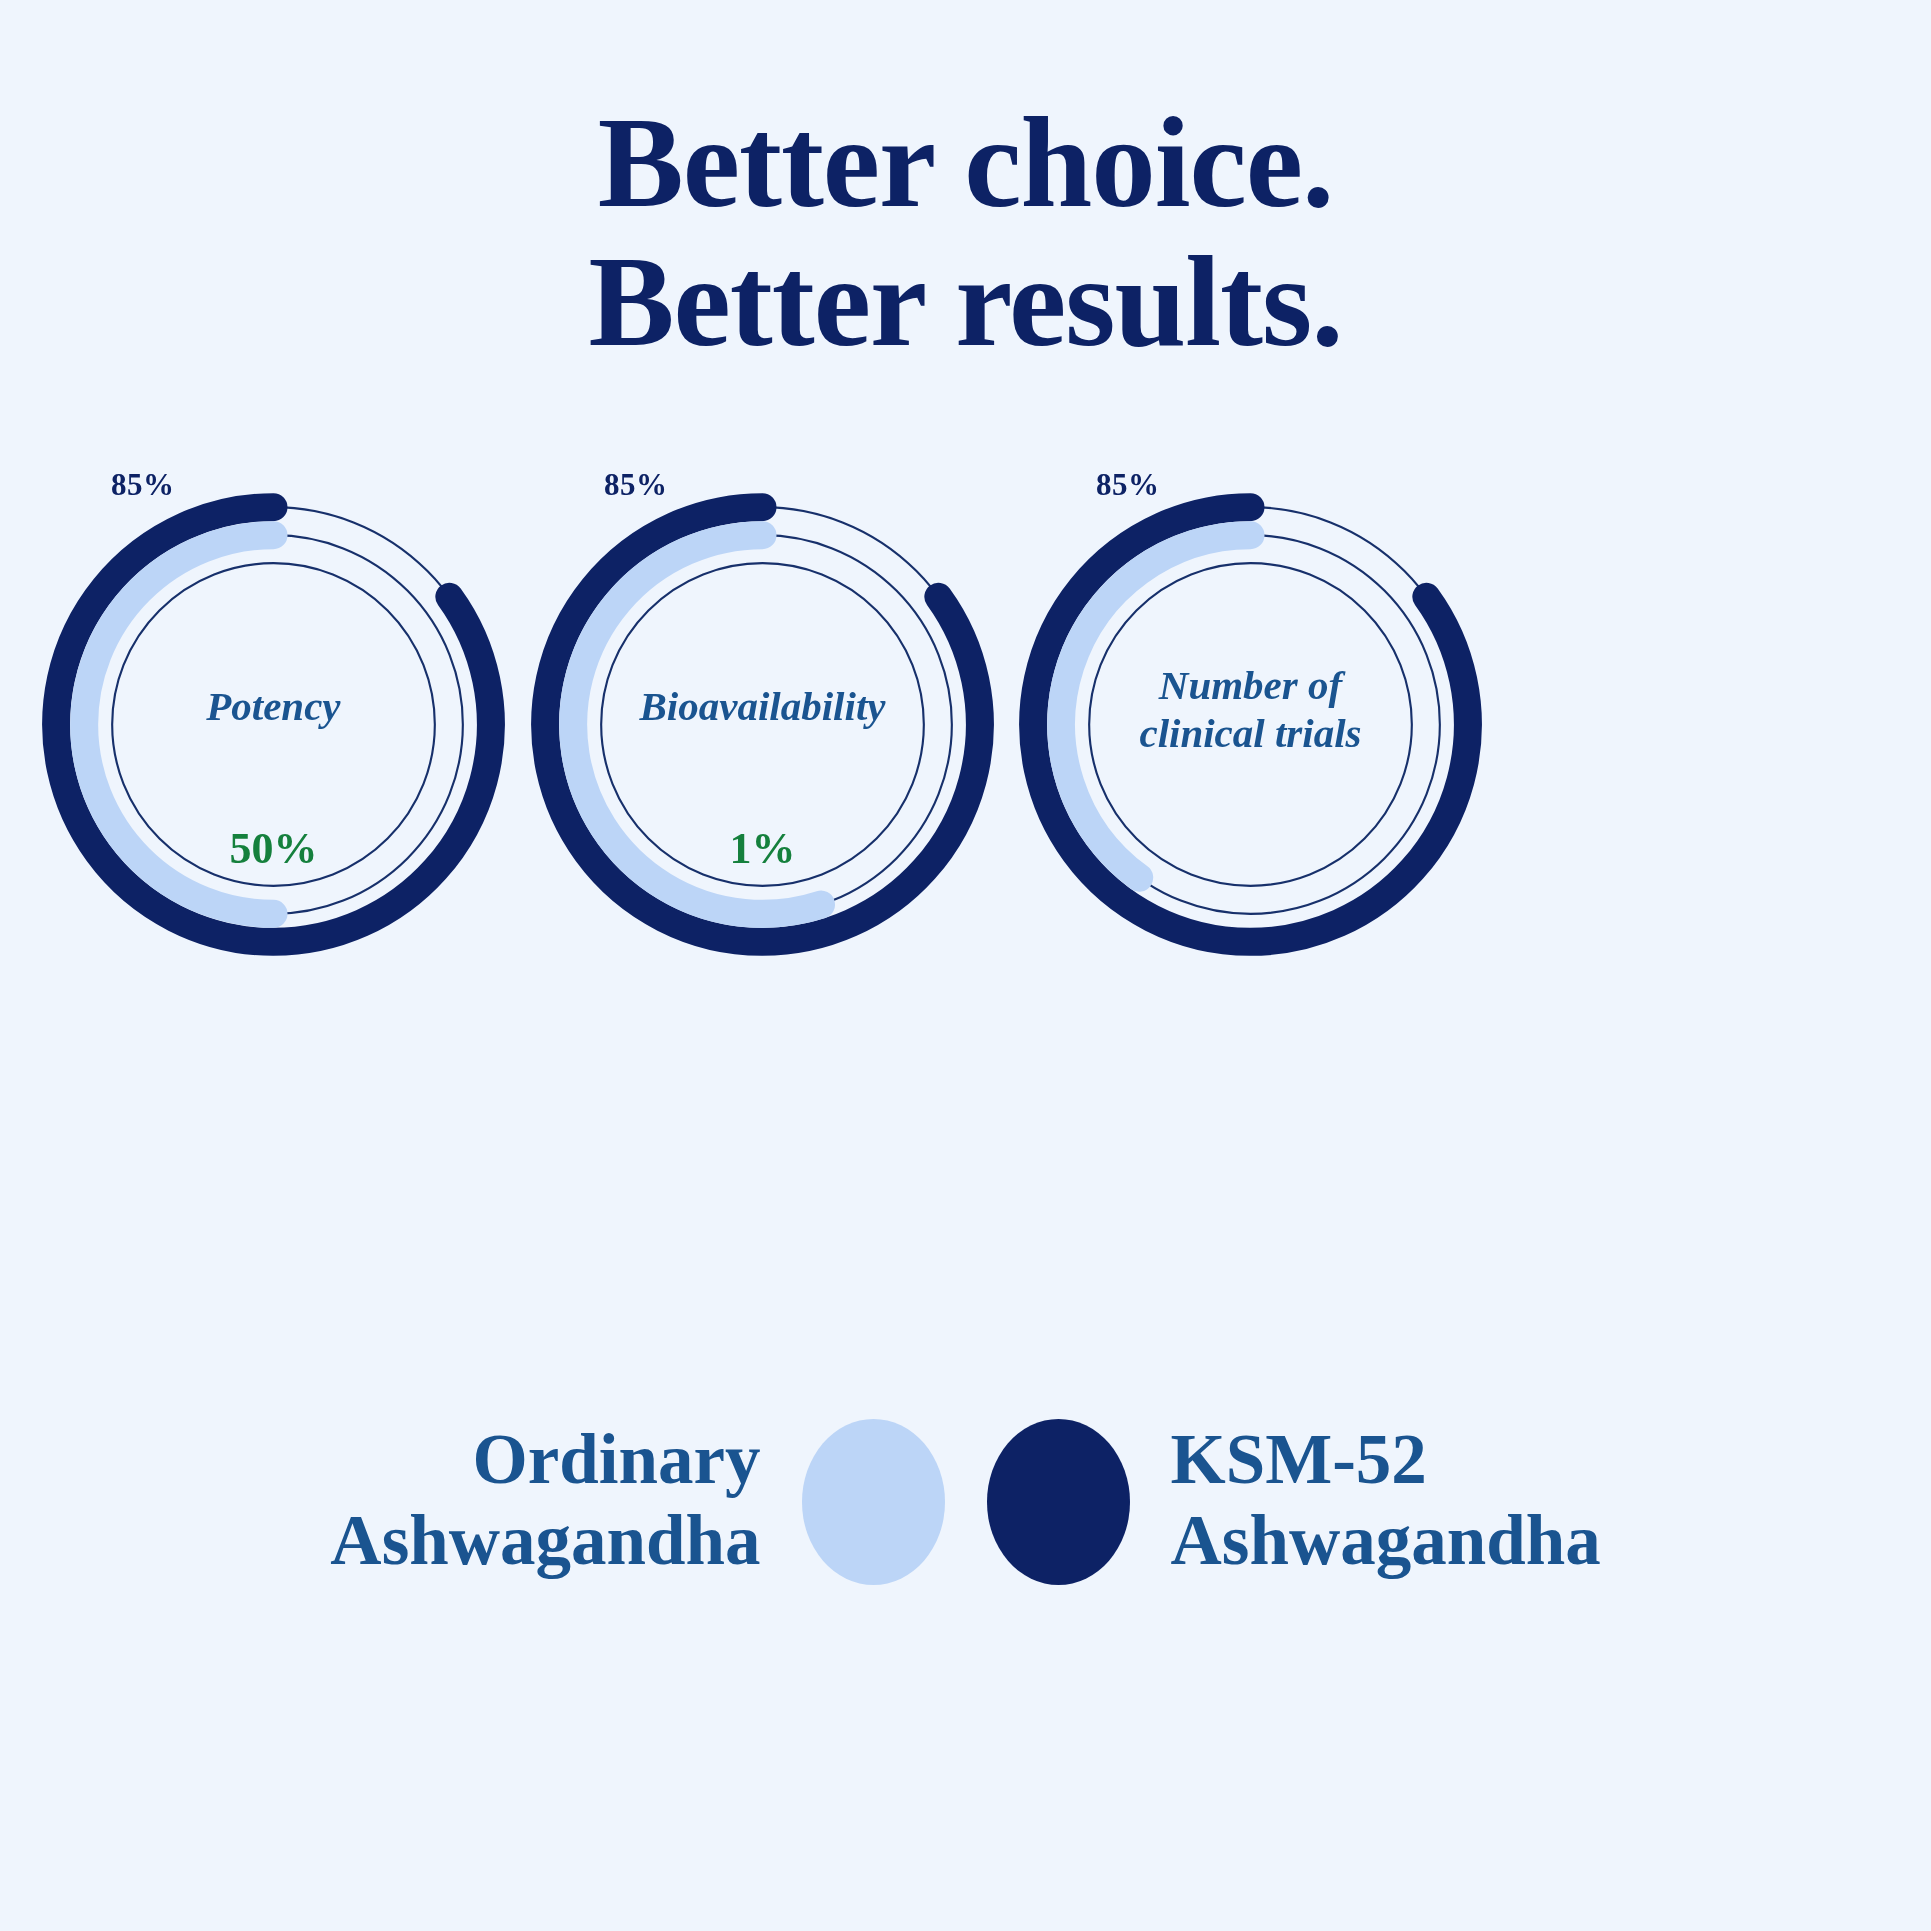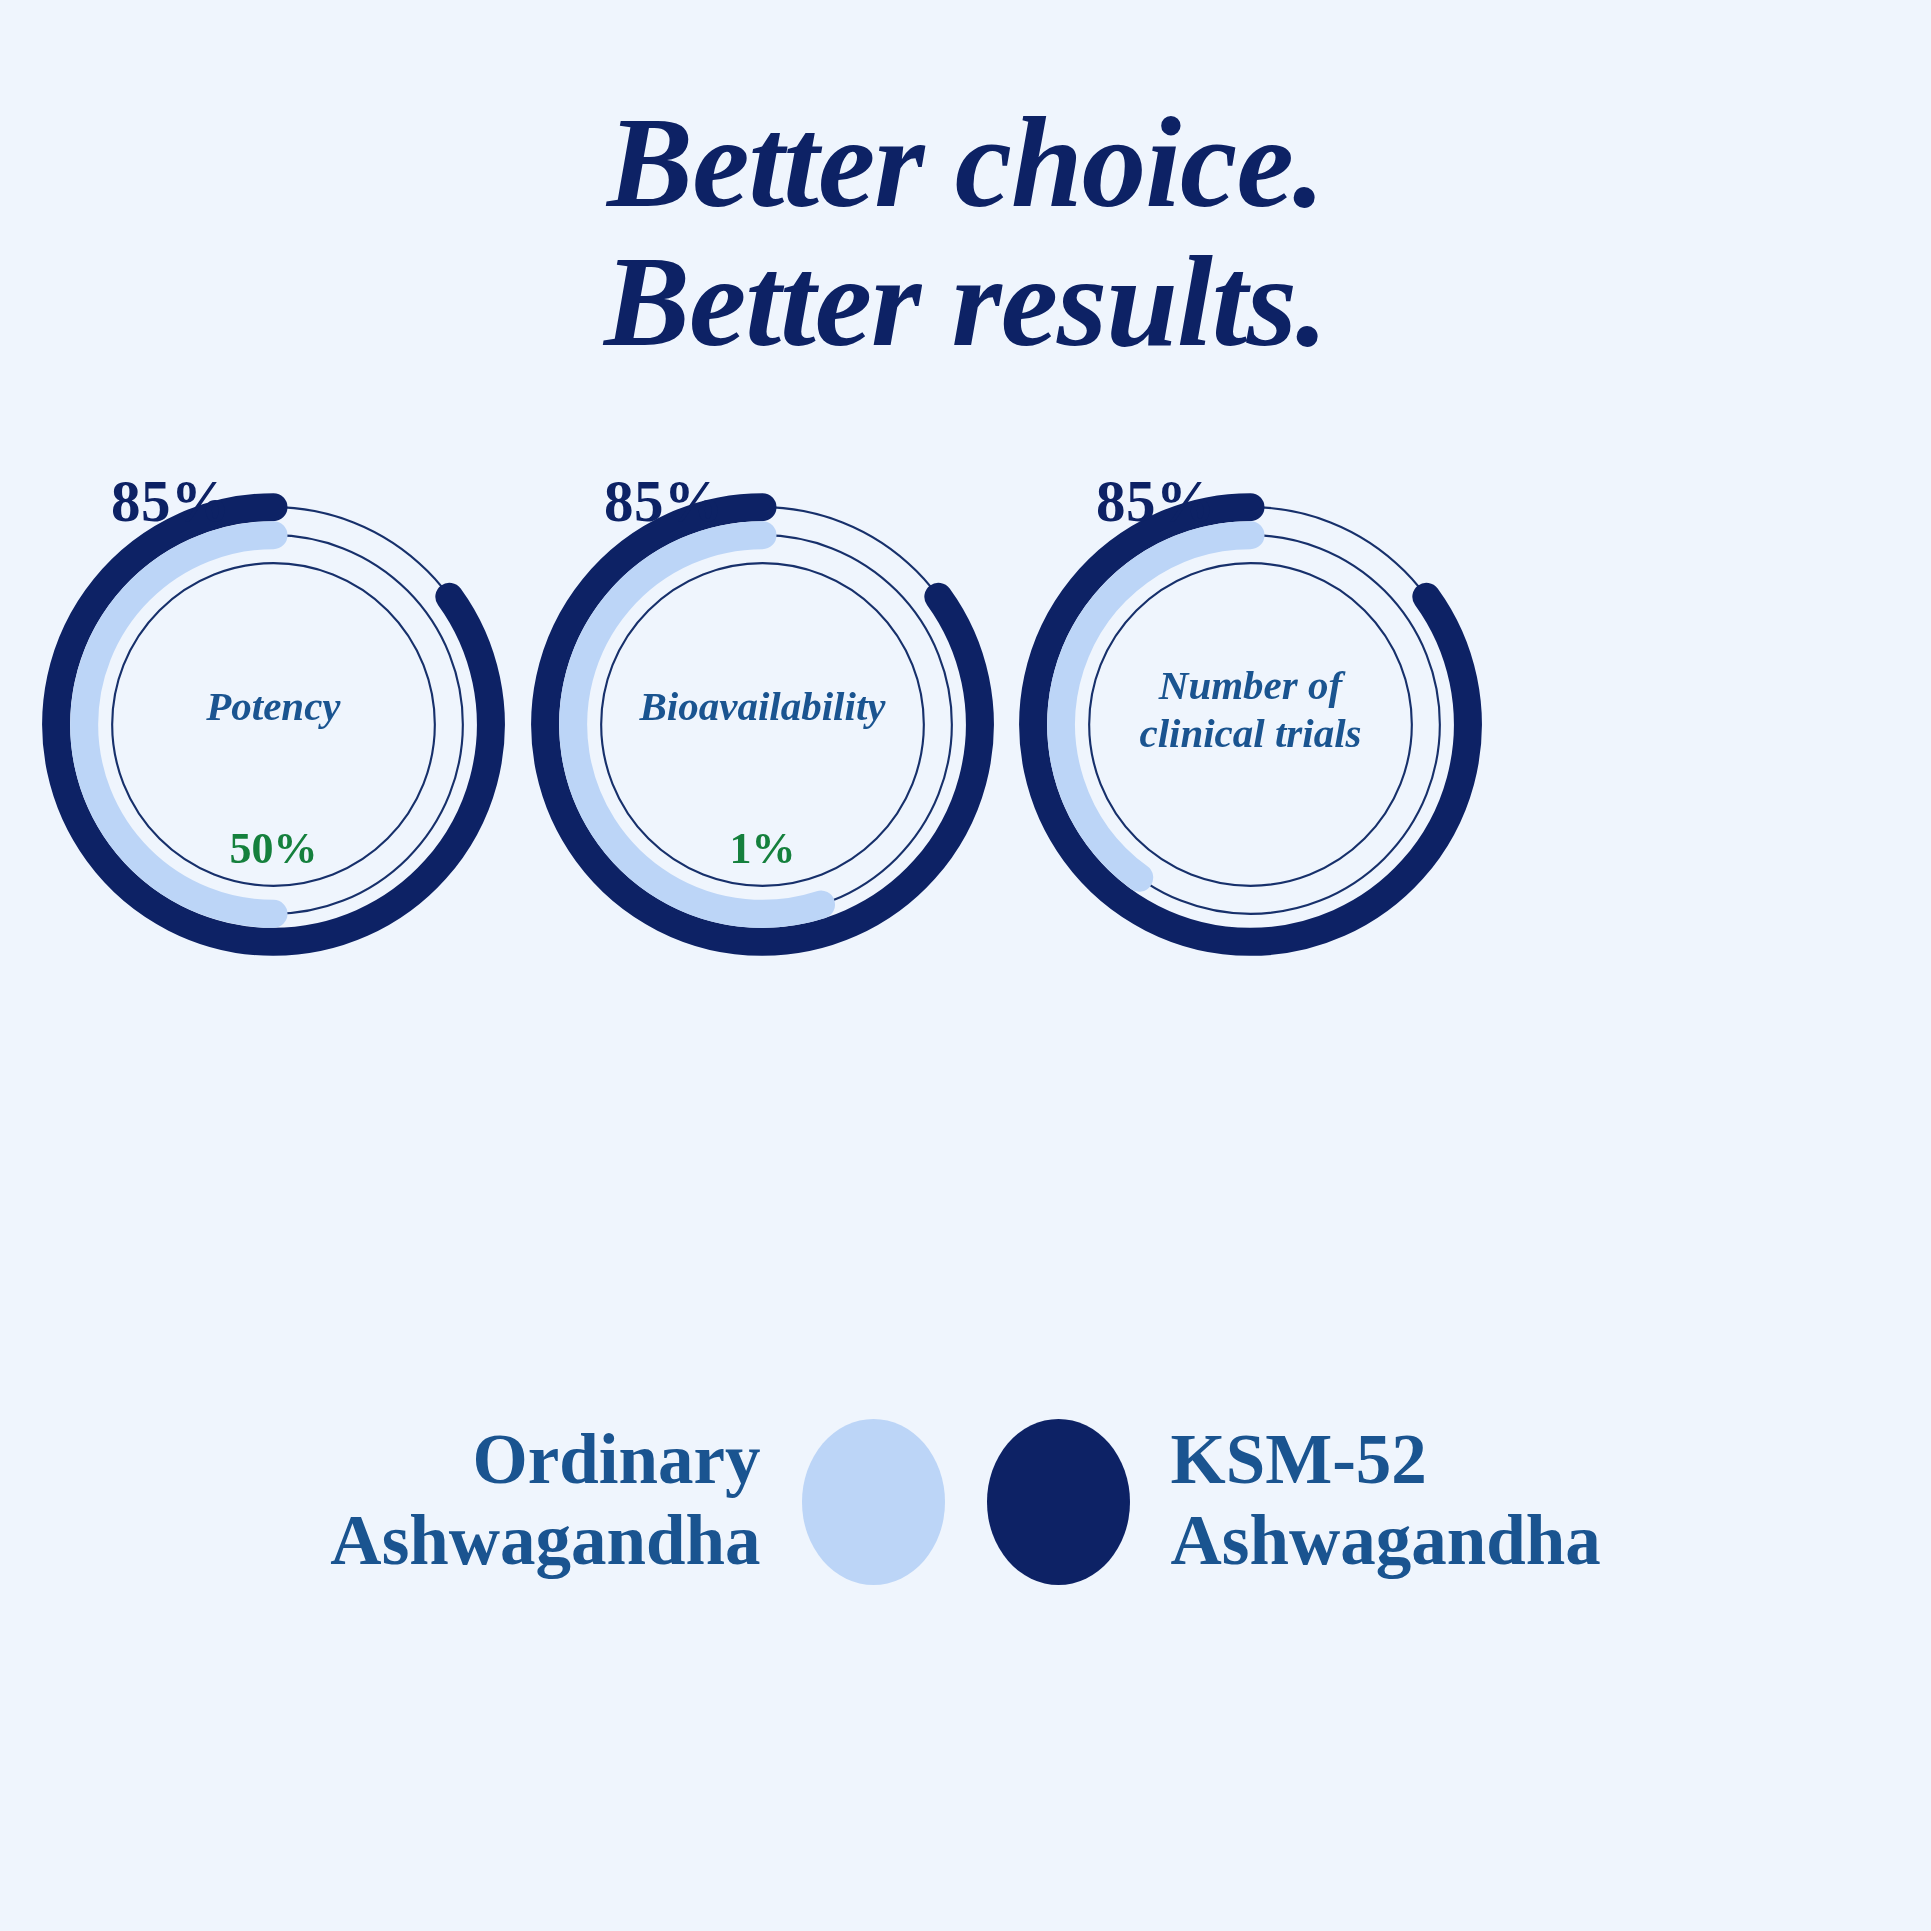--- a/index.html
+++ b/index.html
@@ -26,21 +26,20 @@
     position: absolute;
     top: 93px;
     left: 0;
     width: 1931px;
     text-align: center;
     color: #0d2265;
     font-weight: bold;
     font-size: 129px;
     line-height: 1.08;
     letter-spacing: -1px;
-    font-style: italic;
   }
   .title-line {
     display: block;
     white-space: nowrap;
   }
 
   
   .donut-row {
     position: absolute;
     top: 454px;
@@ -64,21 +63,21 @@
     top: 0;
     width: 541px;
     height: 541px;
     overflow: visible;
   }
 
   .outer-label {
     position: absolute;
     top: 12.6px;
     left: 108px;
-    font-size: 59px;
+    font-size: 31px;
     font-weight: bold;
     color: #0d2265;
     letter-spacing: 0.5px;
   }
   .donut-2 .outer-label { left: 112px; }
   .donut-3 .outer-label { left: 116px; }
 
   .center-label {
     position: absolute;
     left: 0;

